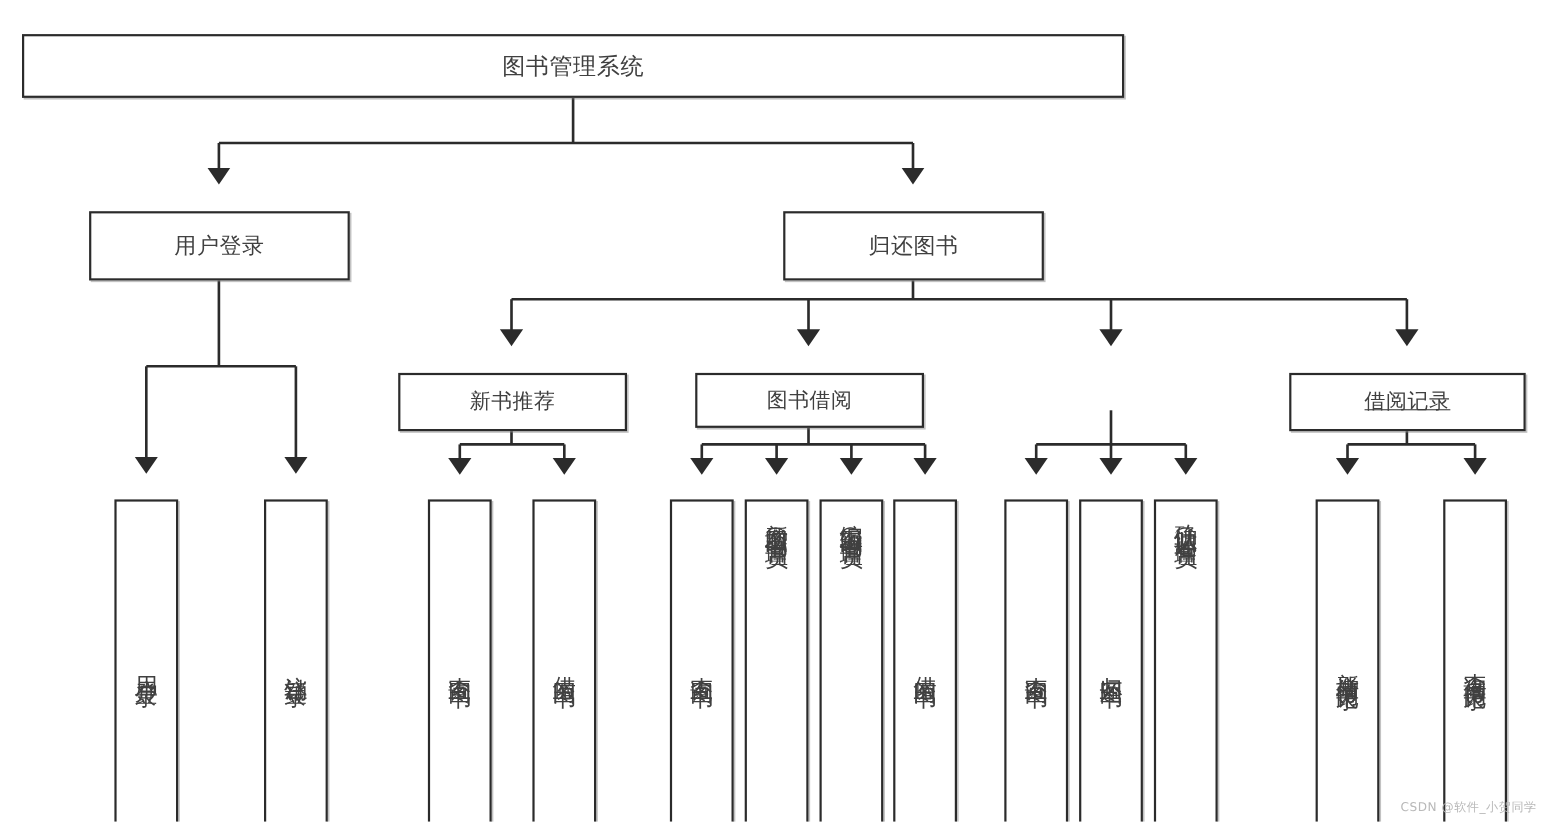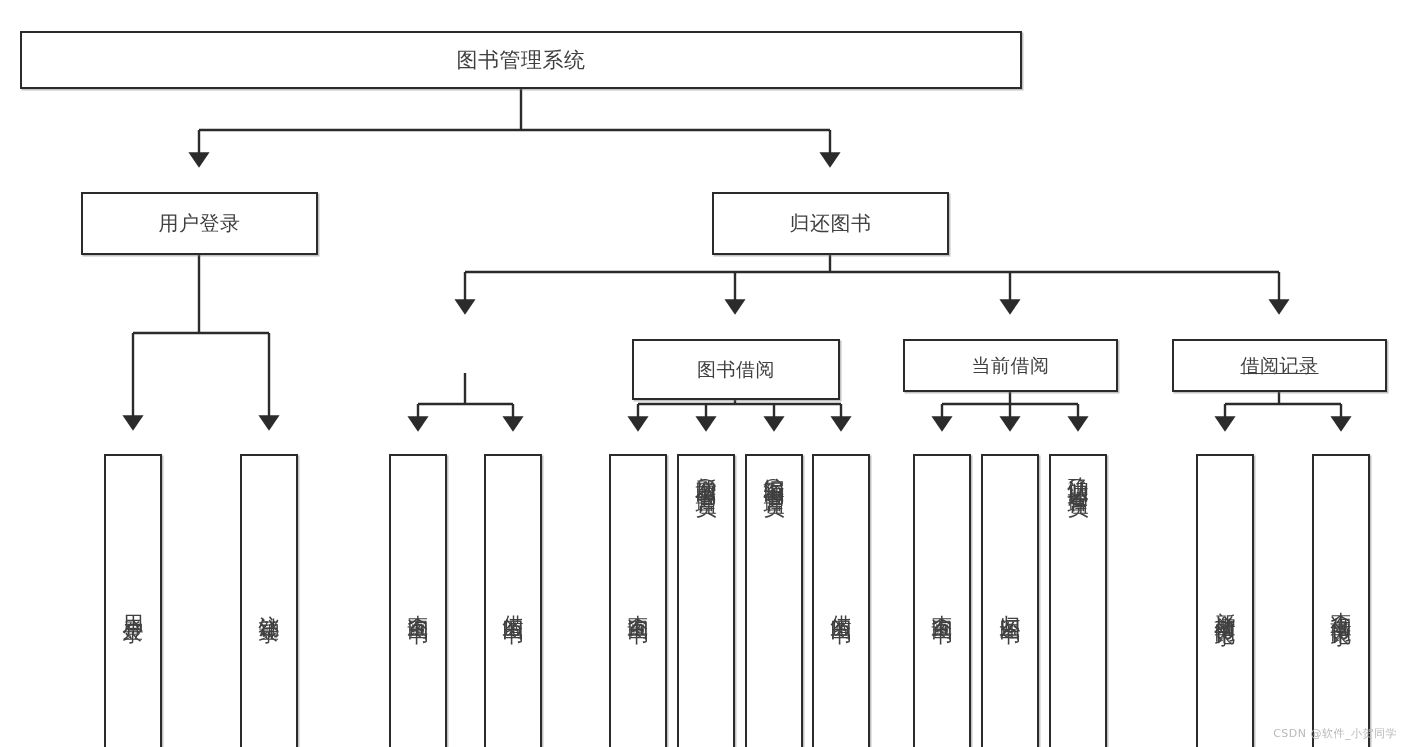--- a/index.html
+++ b/index.html
@@ -121,25 +121,25 @@
     <span class="lbl">图书管理系统</span>
   </div>
 
   <div class="node lvl1" style="left:81px;top:172px;width:237px;height:63px;">
     <span class="lbl">用户登录</span>
   </div>
   <div class="node lvl1" style="left:712px;top:172px;width:237px;height:63px;">
     <span class="lbl">归还图书</span>
   </div>
 
-  <div class="node lvl2" style="left:632px;top:319px;width:208px;height:61px;align-items:center;">
+  <div class="node lvl2" style="left:362px;top:319px;width:208px;height:53px;">
+    <span class="lbl">新书推荐</span>
+  </div>
+  <div class="node lvl2" style="left:632px;top:319px;width:208px;height:50px;align-items:center;">
     <span class="lbl">图书借阅</span>
-  </div>
-  <div class="node lvl2" style="left:903px;top:319px;width:215px;height:53px;">
-    <span class="lbl">当前借阅</span>
   </div>
   <div class="node lvl2" style="left:1172px;top:319px;width:215px;height:53px;text-decoration:underline;">
     <span class="lbl">借阅记录</span>
   </div>
 
   <div class="node leaf" style="left:104px;top:434px;width:58px;height:299px;">
     <span class="lbl">用户登录</span>
   </div>
   <div class="node leaf" style="left:240px;top:434px;width:58px;height:299px;">
     <span class="lbl">注销登录</span>

